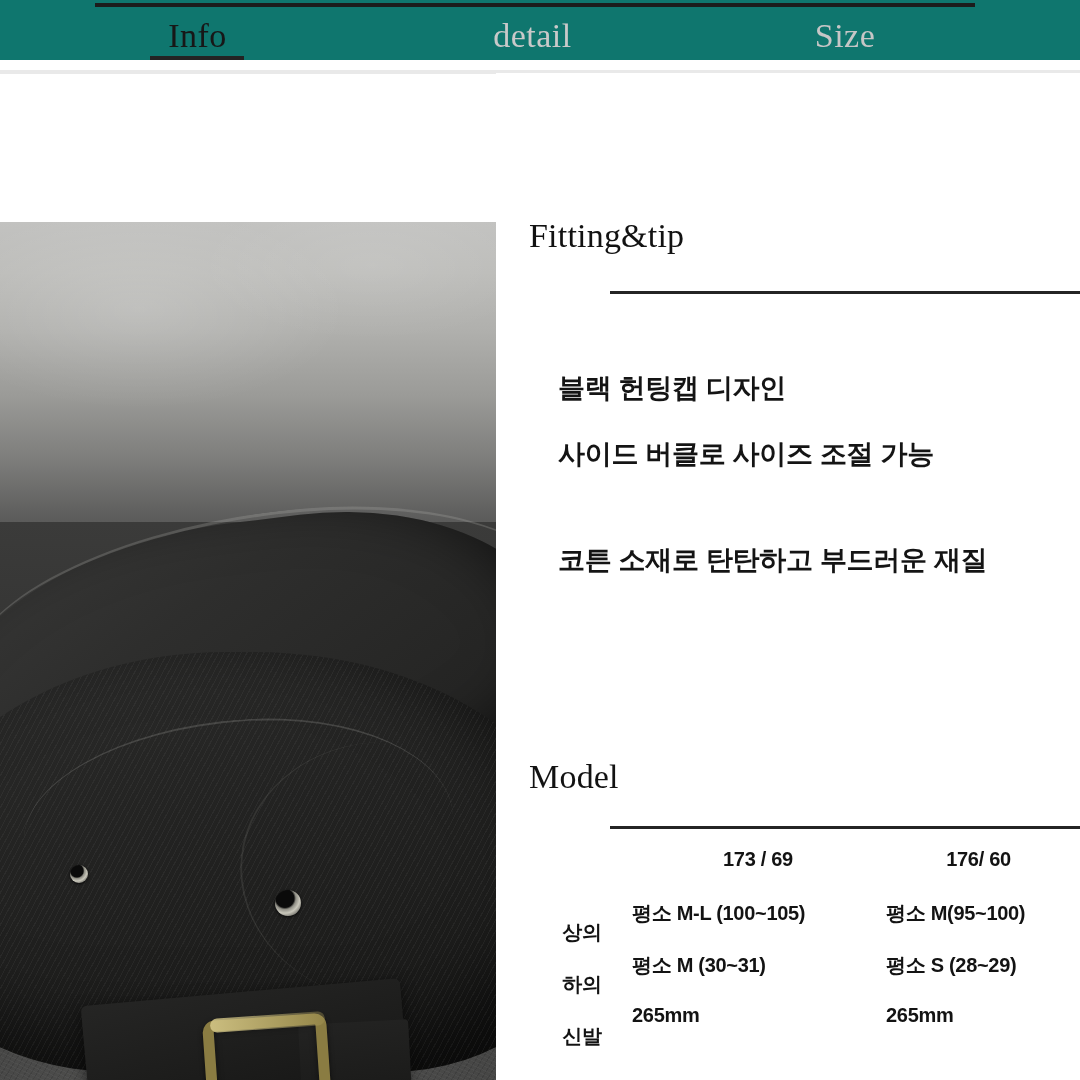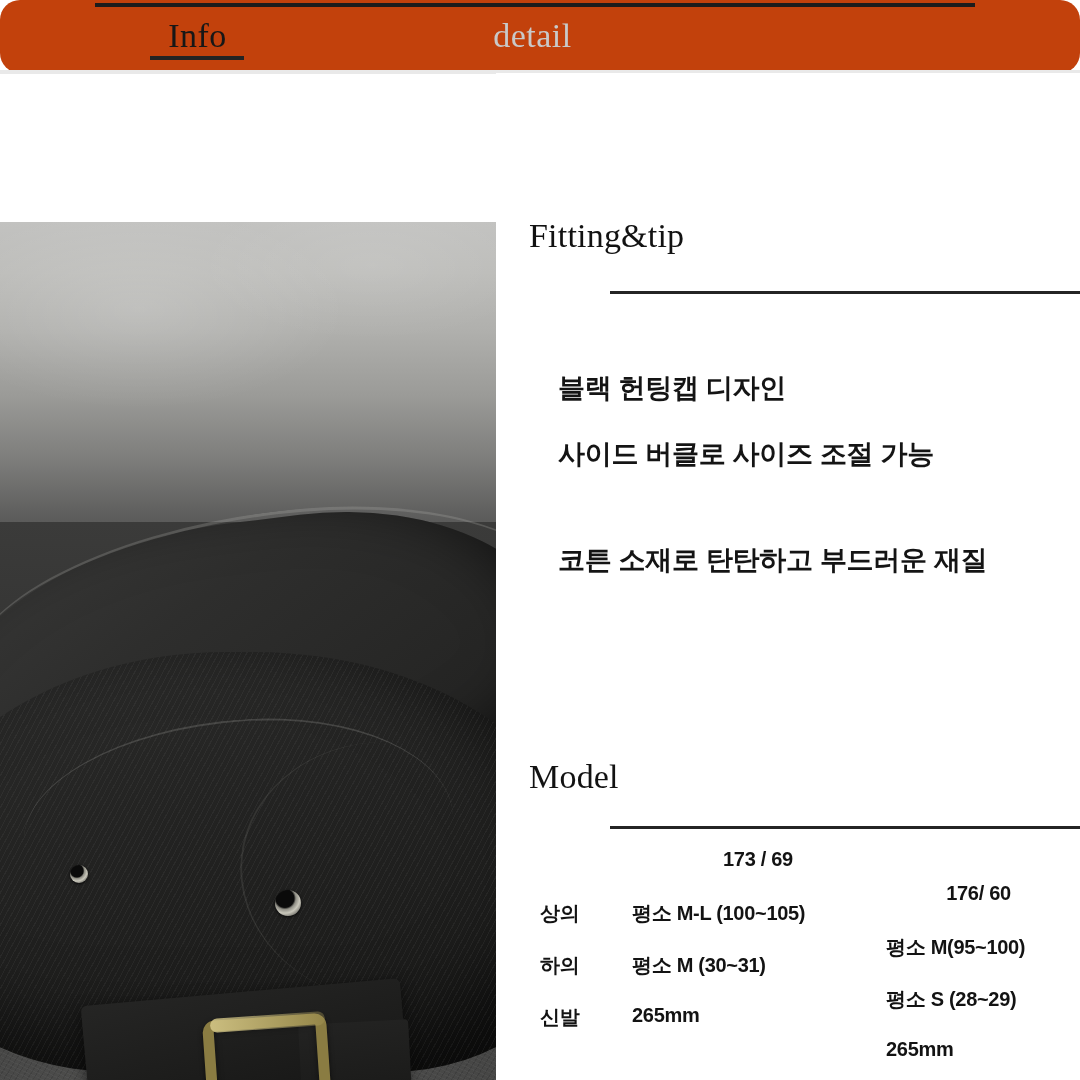--- a/index.html
+++ b/index.html
@@ -6,23 +6,22 @@
   html, body {
     width:1080px; height:1080px;
     background:#ffffff;
     font-family:"Liberation Sans", sans-serif;
     overflow:hidden;
   }
   .page { position:relative; width:1080px; height:1080px; background:#ffffff; }
 
   
   .tabbar {
-    position:absolute; top:0; left:0; width:1080px; height:73px;
-    background:#c2410c;
-    border-radius:20px;
+    position:absolute; top:0; left:0; width:1080px; height:60px;
+    background:#0f766e;
   }
   .tabbar-topline {
     position:absolute; top:3px; left:95px; width:880px; height:4px;
     background:#1c1c1c;
   }
   .tabbar-bottomline {
     position:absolute; top:70px; left:0; width:1080px; height:4px;
     background:#e9e9e9;
   }
   .tab {
@@ -179,38 +178,39 @@
 
   
   .mtable { position:absolute; left:0; top:775px; width:584px; }
   .mrow { position:relative; height:52px; }
   .mcell {
     position:absolute;
     font-family:"Liberation Sans", sans-serif;
     font-size:20px; font-weight:700; color:#131313;
     letter-spacing:-0.3px; white-space:nowrap;
   }
-  .c-label { left:44px; width:84px; text-align:left; }
+  .c-label { left:44px; width:84px; text-align:center;margin-top:19px; }
   .c-a     { left:136px; }
-  .c-b     { left:390px;margin-top:34px; }
+  .c-b     { left:390px; }
   .hdr .c-a { left:152px; width:220px; text-align:center; }
   .hdr .c-b { left:390px; width:185px; text-align:center; }
 </style>
 </head>
 <body>
 
 <div class="page">
 
   <div class="tabbar">
     <div class="tabbar-topline"></div>
 
     <div class="tab tab-info">Info</div>
     <div class="tab-underline"></div>
 
     <div class="tab tab-detail">detail</div>
+    <div class="tab tab-size">Size</div>
 
     <div class="tabbar-bottomline"></div>
   </div>
 
   <div class="product-photo">
     <div class="photo-wall"></div>
     <div class="photo-desk"></div>
     <div class="leather"></div>
 
     <div class="cap-brim"></div>

